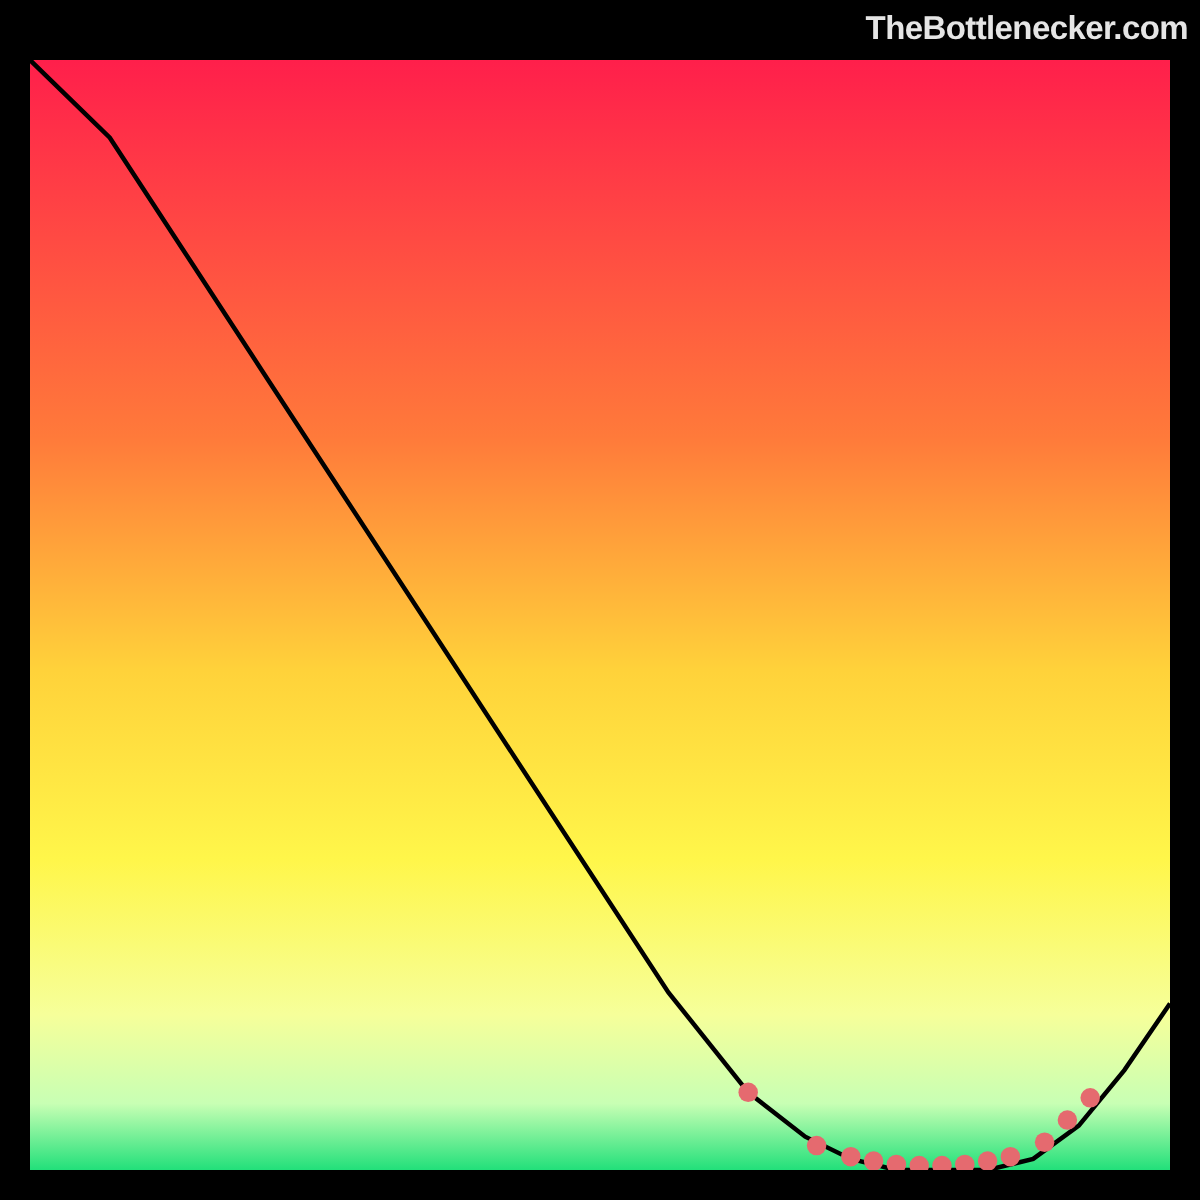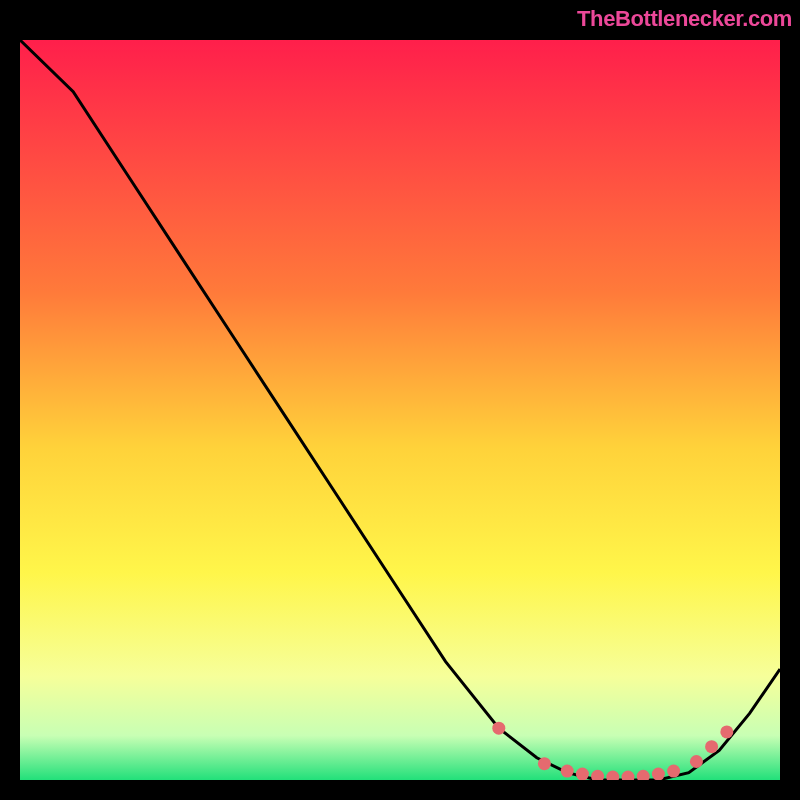--- a/index.html
+++ b/index.html
@@ -1,18 +1,18 @@
 <!DOCTYPE html>
 <html><head>
 <meta charset="utf-8">
 <style>
   html,body{margin:0;padding:0;width:800px;height:800px;background:#000;overflow:hidden;font-family:Arial,Helvetica,sans-serif}
   .frame{position:absolute;left:20px;top:40px;width:760px;height:740px;background:#000}
   .plot{position:absolute;left:0;top:0;width:760px;height:740px}
-  .credit{position:absolute;right:8px;top:6px;color:#ec4899;font-size:22px;font-weight:700;letter-spacing:-.4px}
+  .credit{position:absolute;right:8px;top:6px;color:#e5e5e5;font-size:22px;font-weight:700;letter-spacing:-.4px}
 </style>
 </head>
 <body>
 
 <div class="credit">TheBottlenecker.com</div>
 
 <div class="frame">
   <svg class="plot" viewBox="0 0 760 740" preserveAspectRatio="none">
     <defs>
       <linearGradient id="bg-grad" x1="0" y1="0" x2="0" y2="1">

